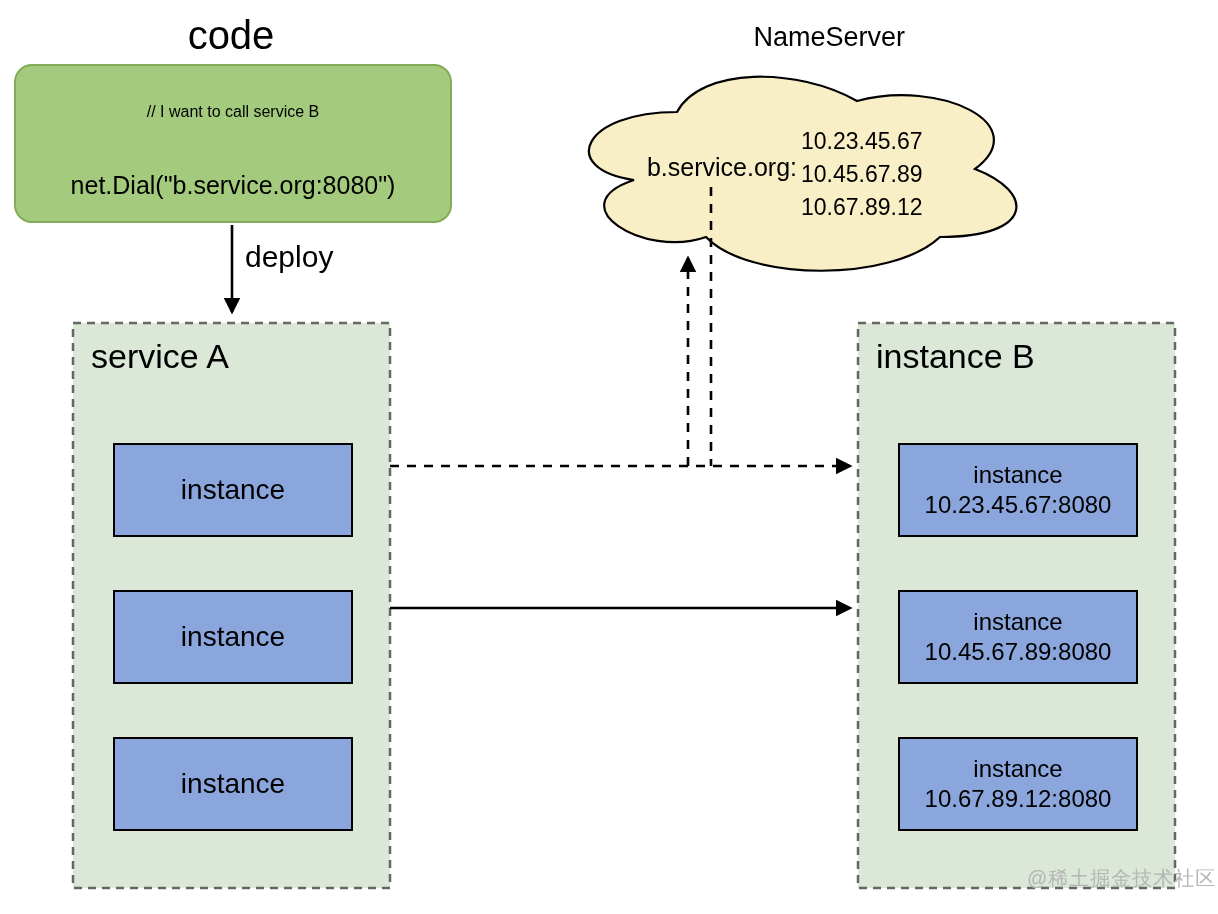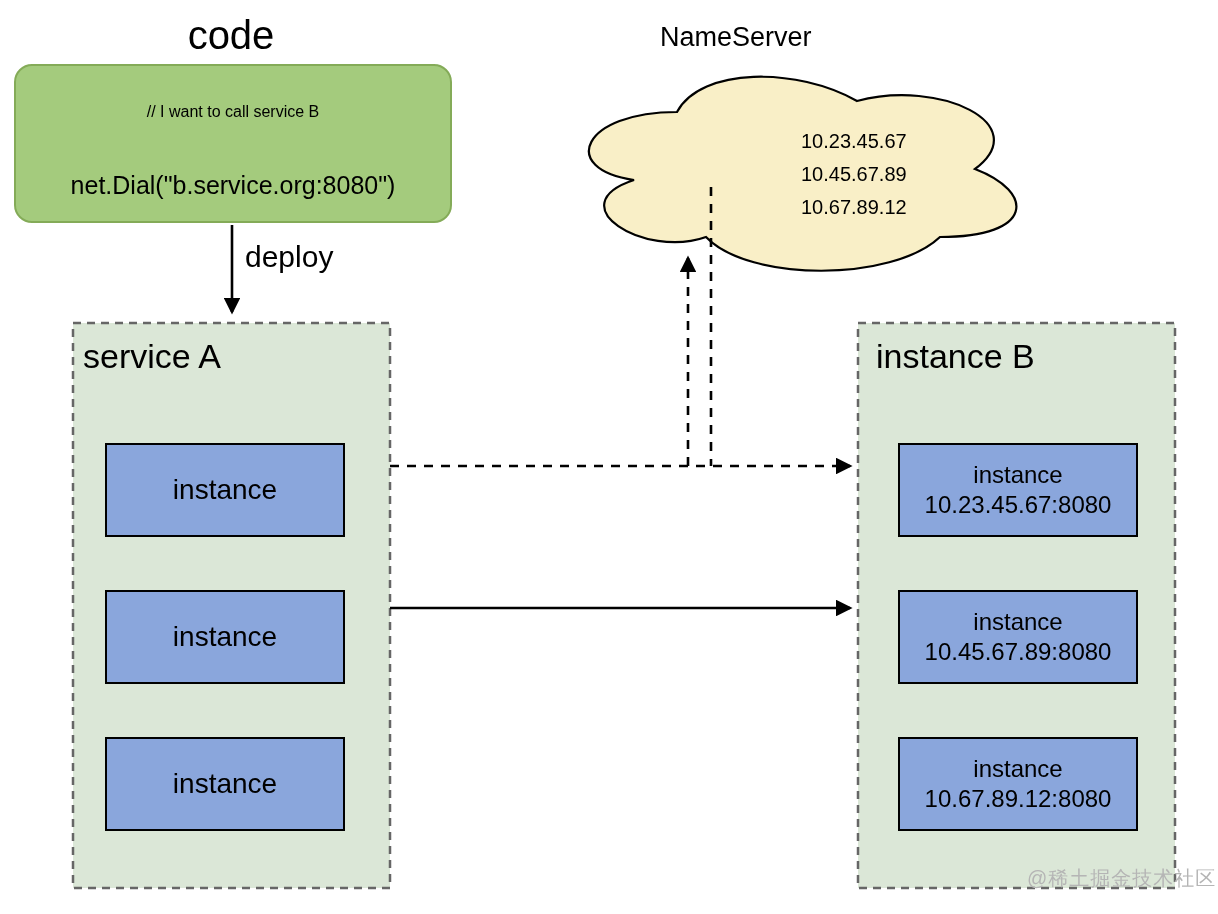--- a/index.html
+++ b/index.html
@@ -38,26 +38,26 @@
   .code-box {
     left: 14px; top: 64px; width: 438px; height: 159px;
     background: var(--code-box-fill);
     border: 2px solid var(--code-box-border);
     border-radius: 18px;
   }
   .code-line-1 { left: 0; top: 37px; width: 100%; text-align: center; font-size: 16px; }
   .code-line-2 { left: 0; top: 105px; width: 100%; text-align: center; font-size: 25px; }
   .deploy-label { left: 245px; top: 240px; font-size: 30px; }
 
-  .nameserver-title { left: 660px; top: 22px; width: 245px; text-align: left; font-size: 27px; }
+  .nameserver-title { left: 660px; top: 22px; width: 245px; text-align: right; font-size: 27px; }
   .ns-domain { left: 560px; top: 152px; width: 237px; text-align: right; font-size: 25px; line-height: 30px; }
-  .ns-ips { left: 801px; top: 125px; font-size: 20px; line-height: 33px; }
+  .ns-ips { left: 801px; top: 125px; font-size: 23px; line-height: 33px; }
 
   .service-panel { width: 317px; height: 565px; }
-  .service-a-panel { left: 65px; top: 323px; border-radius: 28px; }
+  .service-a-panel { left: 73px; top: 323px; border-radius: 28px; }
   .service-b-panel { left: 858px; top: 323px; }
   .service-title { left: 18px; top: 14px; font-size: 34px; }
 
   .instance-box {
     position: absolute;
     left: 40px; width: 240px; height: 94px;
     background: var(--instance-fill);
     border: 2px solid var(--instance-border);
     display: flex; flex-direction: column;
     align-items: center; justify-content: center; text-align: right;
@@ -114,20 +114,21 @@
   <div class="abs code-title">code</div>
 
   <div class="abs code-box">
     <div class="abs code-line-1">// I want to call service B</div>
     <div class="abs code-line-2">net.Dial("b.service.org:8080")</div>
   </div>
 
   <div class="abs deploy-label">deploy</div>
 
   <div class="abs nameserver-title">NameServer</div>
+  <div class="abs ns-domain">b.service.org:</div>
   <div class="abs ns-ips">
     <div>10.23.45.67</div>
     <div>10.45.67.89</div>
     <div>10.67.89.12</div>
   </div>
 
   <div class="abs service-panel service-a-panel">
     <div class="abs service-title">service A</div>
     <div class="instance-box row-0">
       <div class="instance-label-lg">instance</div>

